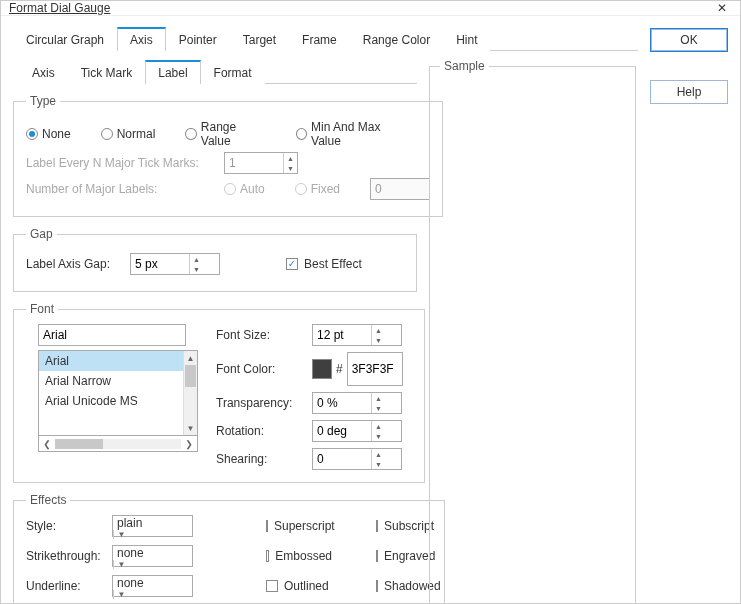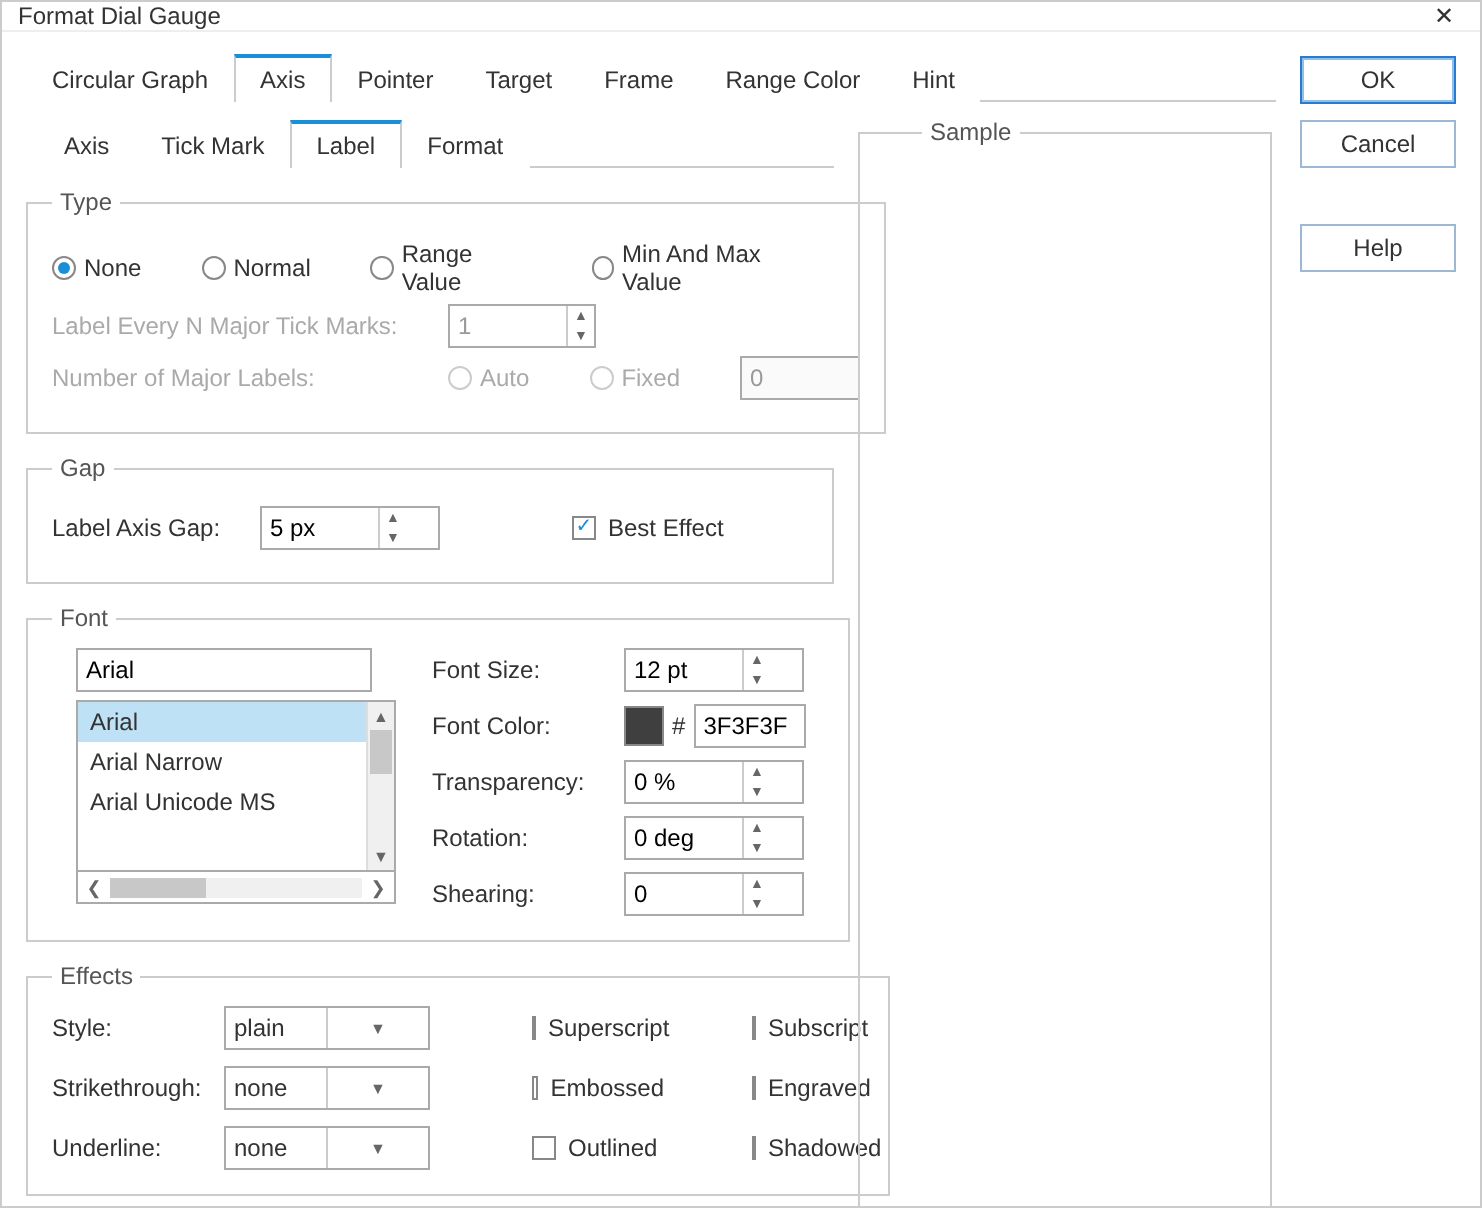--- a/index.html
+++ b/index.html
@@ -1,19 +1,19 @@
 <!DOCTYPE html>
 <html><head>
 <meta charset="utf-8">
 <style>
   * { box-sizing: border-box; font-family: "Segoe UI", Tahoma, sans-serif; font-size: 12px; }
   body { margin: 0; background: #fff; color: #333; }
   .window { width: 741px; height: 604px; border: 1px solid #ccc; display: flex; flex-direction: column; }
   .titlebar { height: 30px; display: flex; align-items: center; padding: 0 8px; border-bottom: 1px solid #eee; }
-  .titlebar .title { flex: 1; }
+  .titlebar .title { flex: 1; text-decoration: underline; }
   .titlebar .close { width: 20px; text-align: center; cursor: default; }
   .body { flex: 1; display: flex; padding: 10px 12px 16px 12px; gap: 12px; }
   .main { flex: 1; display: flex; flex-direction: column; }
   .side { width: 78px; display: flex; flex-direction: column; gap: 8px; padding-top: 2px; }
   .btn { height: 24px; border: 1px solid #9cb8d6; background: #fff; display: flex; align-items: center; justify-content: center; }
   .btn.primary { border: 1px solid #2a7ad1; box-shadow: inset 0 0 0 1px #8fc0ea; }
   .tabs { display: flex; border-bottom: 1px solid #ccc; margin-bottom: 8px; }
   .tab { height: 24px; padding: 0 12px; display: flex; align-items: center; border: 1px solid transparent; border-bottom: none; position: relative; top: 1px; background: #fff; color: #333; }
   .tab.active { border-color: #ccc; border-top: 2px solid #1a8fd8; background: #fff; }
   .sub { margin-left: 6px; }
@@ -49,27 +49,27 @@
   .vscroll .arr { height: 14px; display: flex; align-items: center; justify-content: center; font-size: 8px; color: #666; }
   .vscroll .track { flex: 1; position: relative; }
   .vscroll .thumb { position: absolute; left: 1px; right: 1px; top: 0; height: 22px; background: #c8c8c8; }
   .hscroll { border: 1px solid #aaa; border-top: none; height: 16px; display: flex; align-items: center; }
   .hscroll .arr { width: 16px; text-align: center; font-size: 9px; color: #666; }
   .hscroll .track { flex: 1; height: 10px; background: #f0f0f0; position: relative; }
   .hscroll .thumb { position: absolute; left: 0; top: 0; bottom: 0; width: 48px; background: #c8c8c8; }
   .fgrid { display: grid; grid-template-columns: 90px 100px; row-gap: 6px; column-gap: 6px; align-items: center; }
   .swatch { width: 20px; height: 20px; background: #3f3f3f; border: 1px solid #888; }
   .colorbox { display: flex; align-items: center; gap: 4px; }
-  .colorbox .hex { border: 1px solid #aaa; height: 22px; width: 56px; padding: 4px 4px; }
-  .combo { display: inline-flex; border: 1px solid #aaa; height: 22px; width: 103px; }
+  .colorbox .hex { border: 1px solid #aaa; height: 22px; width: 56px; padding: 16px 4px; }
+  .combo { display: inline-flex; border: 1px solid #aaa; height: 22px; width: 81px; flex-direction: column; }
   .combo span { flex: 1; padding: 0 4px; display: flex; align-items: center; }
   .combo .dd { width: 16px; border-left: 1px solid #ccc; display: flex; align-items: center; justify-content: center; font-size: 8px; color: #666; }
   .effects { display: grid; grid-template-columns: 86px 110px 110px 100px; row-gap: 8px; align-items: center; }
   .sample { border: 1px solid #ccc; padding: 6px 10px; }
-  .sample legend { padding: 0 4px; color: #555; margin-left: 21px; }
+  .sample legend { padding: 0 4px; color: #555; }
   .content-row { display: flex; gap: 10px; flex: 1; }
   .leftpane { width: 404px; }
   .samplepane { flex: 1; }
 </style>
 </head>
 <body>
 
 <div class="window">
   <div class="titlebar">
     <span class="title">Format Dial Gauge</span>
@@ -284,18 +284,17 @@
         <div class="samplepane">
           <fieldset class="sample" style="height:100%">
             <legend>Sample</legend>
           </fieldset>
         </div>
       </div>
     </div>
 
     <div class="side">
       <div class="btn primary">OK</div>
-      <div class="btn">Cancel</div>
       <div style="height:12px"></div>
       <div class="btn">Help</div>
     </div>
   </div>
 </div>
 
 </body></html>

